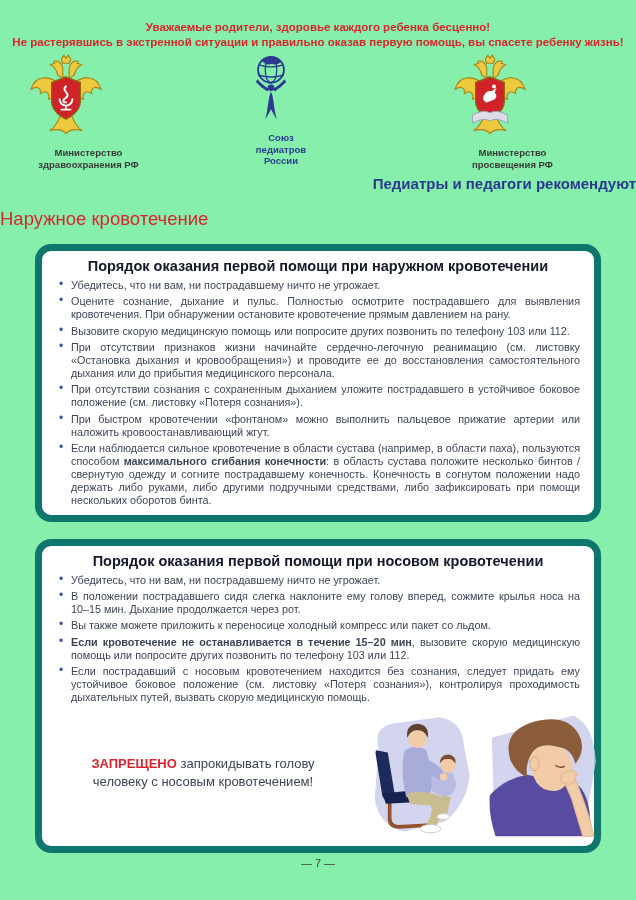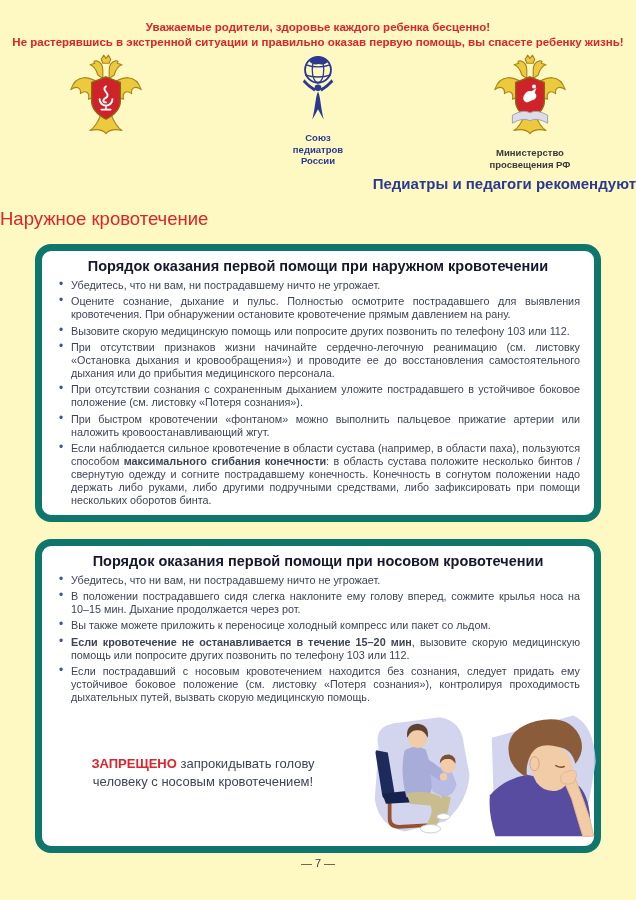--- a/index.html
+++ b/index.html
@@ -1,22 +1,22 @@
 <!DOCTYPE html>
 <html lang="ru"><head>
 <meta charset="utf-8">
 <style>
   html,body{margin:0;padding:0;background:#fff;}
-  .page{width:636px;height:900px;background:#fef9c3;overflow:hidden;position:relative;
+  .page{width:636px;height:900px;background:#86efac;overflow:hidden;position:relative;
         font-family:"Liberation Sans",sans-serif;}
   .hdr{padding-top:20px;text-align:center;color:#d9252b;font-weight:bold;
        font-size:11.5px;line-height:14.5px;}
   .logos{display:flex;justify-content:space-between;align-items:flex-start;
          padding:4px 26px 0 26px;}
-  .logo-block{display:flex;flex-direction:column;align-items:center;}
+  .logo-block{display:flex;flex-direction:column;}
   .logo-block.side{width:160px;}
   .logo-block.mid{width:140px;}
   .logo-cap{font-size:9.5px;font-weight:bold;line-height:11.5px;text-align:center;margin-top:4px;}
   .cap-dark{color:#3a3a3a;width:125px;}
   .cap-blue{color:#2b3990;width:66px;}
   .recommend{text-align:right;color:#2b3990;font-weight:bold;font-size:15px;margin-top:5px;}
   .doc-title{color:#d9252b;font-weight:normal;font-size:18.5px;margin-top:16px;}
   .box{width:566px;margin:14px auto 0;border:7px solid #0f766e;border-radius:16px;
        padding:5px 14px 8px;box-sizing:border-box;background:#fff;}
   .box2{margin-top:17px;}
@@ -59,20 +59,21 @@
             <path fill="#edc93e" d="M44 6 L47 1 L50 5 L53 1 L56 6 L54 11 L46 11 Z"></path>
           </g>
           <path fill="#cf2229" stroke="#8a6c10" stroke-width="1.6" d="M50 28 L68 35 L68 58 Q68 72 50 81 Q32 72 32 58 L32 35 Z"></path>
           <g fill="none" stroke="#fff" stroke-width="2.4" stroke-linecap="round">
             <path d="M50 40 C43 45 57 49 50 54 C45 57 46 60 50 60"></path>
             <path d="M42 56 A8 8 0 0 0 58 56"></path>
             <path d="M50 64 L50 68 M44 69 L56 69" stroke-width="2"></path>
           </g>
         </svg>
       </span>
+      <div class="logo-cap cap-dark">Министерство здравоохранения РФ</div>
     </div>
 
     <div class="logo-block mid">
       <span>
         <svg viewBox="0 0 64 98" width="46" height="71" aria-hidden="true">
           <g fill="none" stroke="#2b3990" stroke-width="1.8">
             <circle cx="32" cy="23" r="18" stroke-width="2.6"></circle>
             <ellipse cx="32" cy="23" rx="8" ry="18"></ellipse>
             <path d="M15.5 16 Q32 22 48.5 16 M14 30 Q32 36 50 30"></path>
           </g>

